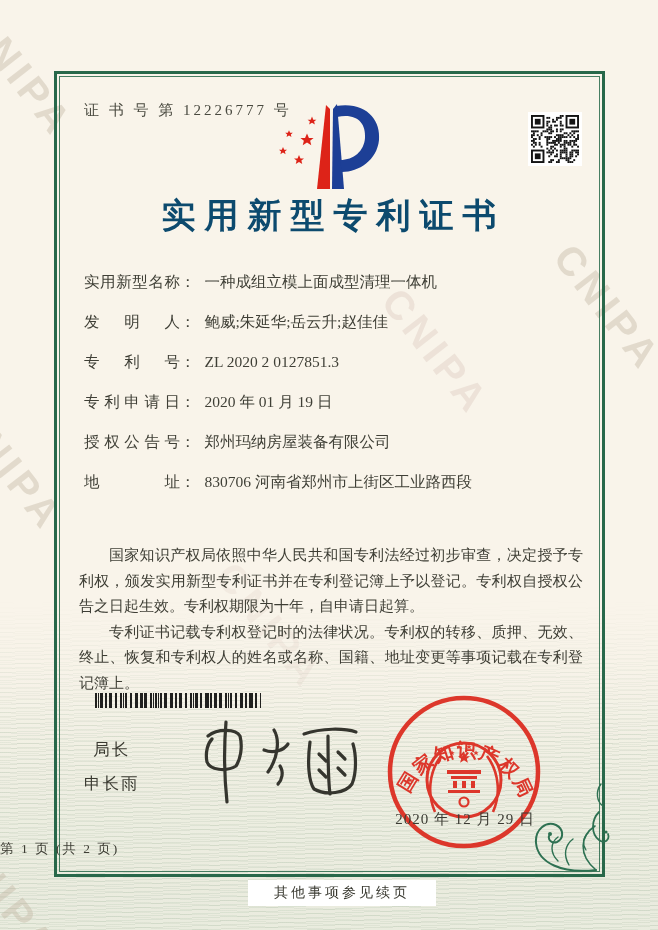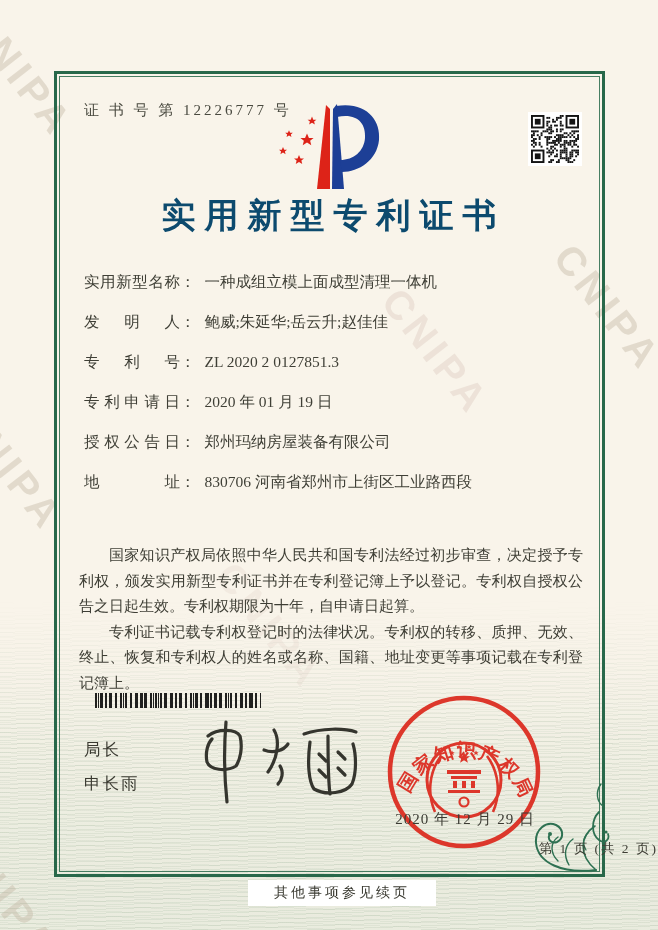--- a/index.html
+++ b/index.html
@@ -50,30 +50,30 @@
          text-align:justify;color:#3e3e35;}
   .paras p{margin:0;text-indent:2em;}
 
   .barcode{position:absolute;left:95px;top:693px;width:166px;height:15px;
     background:
       repeating-linear-gradient(90deg,#20201e 0 2px,rgba(0,0,0,0) 2px 5px),
       repeating-linear-gradient(90deg,#20201e 0 1px,rgba(0,0,0,0) 1px 7px),
       repeating-linear-gradient(90deg,rgba(0,0,0,0) 0 3px,#20201e 3px 4px,rgba(0,0,0,0) 4px 11px);}
 
   .director{position:absolute;left:84px;top:733px;font-size:16.5px;color:#3a3a31;}
-  .director div{height:34px;line-height:34px;letter-spacing:2px;}
+  .director div{height:34px;line-height:34px;letter-spacing:2px;text-align:center;}
   .signature{position:absolute;left:188px;top:716px;width:180px;height:92px;}
 
   .seal{position:absolute;left:384px;top:692px;width:160px;height:160px;z-index:6;opacity:.94;}
   .seal-date{position:absolute;left:386px;top:810px;width:158px;text-align:center;z-index:7;
              font-size:15px;letter-spacing:1px;color:#3b3b33;}
 
   .ornament{position:absolute;left:498px;top:742px;width:112px;height:132px;z-index:4;}
 
-  .page-indicator{position:absolute;left:0;top:840px;width:100%;text-align:right;
+  .page-indicator{position:absolute;left:0;top:840px;width:100%;text-align:left;
                   font-size:13.5px;letter-spacing:2px;color:#3e3e35;}
   .footer-note{position:absolute;left:50%;top:880px;transform:translateX(-50%);z-index:8;
                background:#ffffff;padding:4px 26px;font-size:14px;letter-spacing:3px;color:#3a3a31;margin-left:13px;}
 </style>
 </head>
 <body>
 
 <div class="page">
 
   <div class="waves"></div>
@@ -343,21 +343,21 @@
       <div class="frow">
         <span class="flabel">发明人</span><span class="fcolon">：</span><span class="fvalue">鲍威;朱延华;岳云升;赵佳佳</span>
       </div>
       <div class="frow">
         <span class="flabel">专利号</span><span class="fcolon">：</span><span class="fvalue">ZL 2020 2 0127851.3</span>
       </div>
       <div class="frow">
         <span class="flabel">专利申请日</span><span class="fcolon">：</span><span class="fvalue">2020 年 01 月 19 日</span>
       </div>
       <div class="frow">
-        <span class="flabel">授权公告日</span><span class="fcolon">：</span><span class="fvalue">郑州玛纳房屋装备有限公司</span>
+        <span class="flabel">授权公告号</span><span class="fcolon">：</span><span class="fvalue">郑州玛纳房屋装备有限公司</span>
       </div>
       <div class="frow">
         <span class="flabel">地址</span><span class="fcolon">：</span><span class="fvalue">830706 河南省郑州市上街区工业路西段</span>
       </div>
     </div>
 
     <div class="paras">
       <p>国家知识产权局依照中华人民共和国专利法经过初步审查，决定授予专利权，颁发实用新型专利证书并在专利登记簿上予以登记。专利权自授权公告之日起生效。专利权期限为十年，自申请日起算。</p>
       <p>专利证书记载专利权登记时的法律状况。专利权的转移、质押、无效、终止、恢复和专利权人的姓名或名称、国籍、地址变更等事项记载在专利登记簿上。</p>
     </div>

